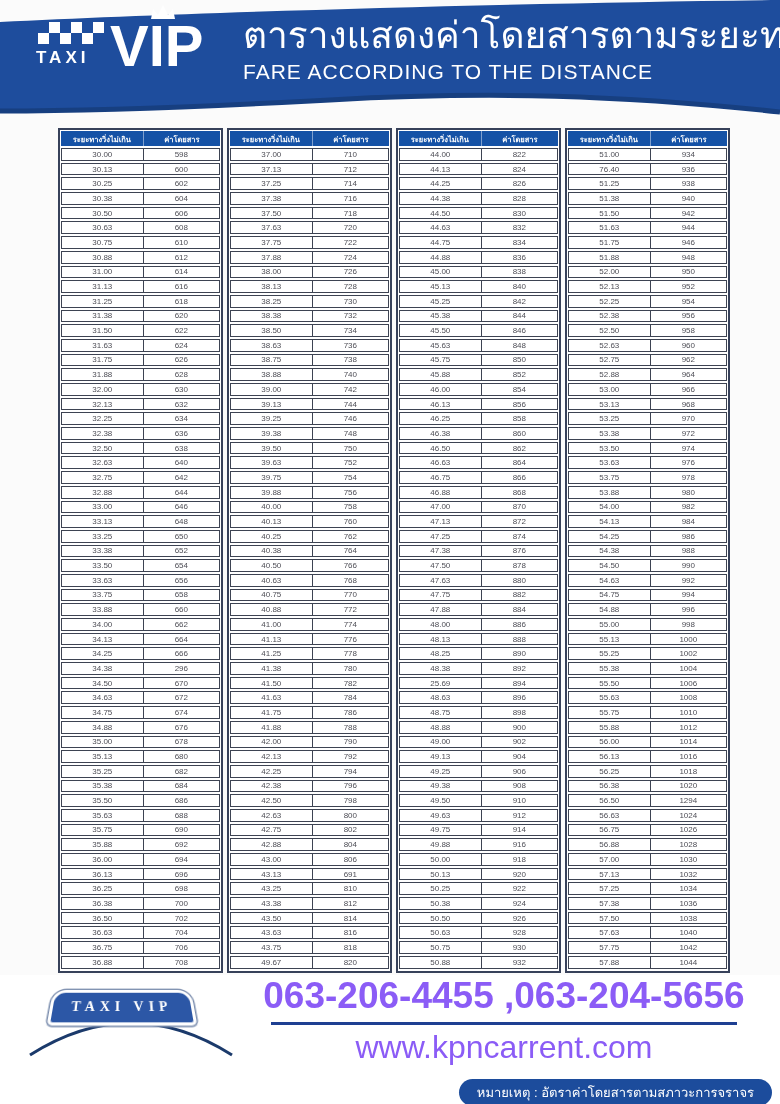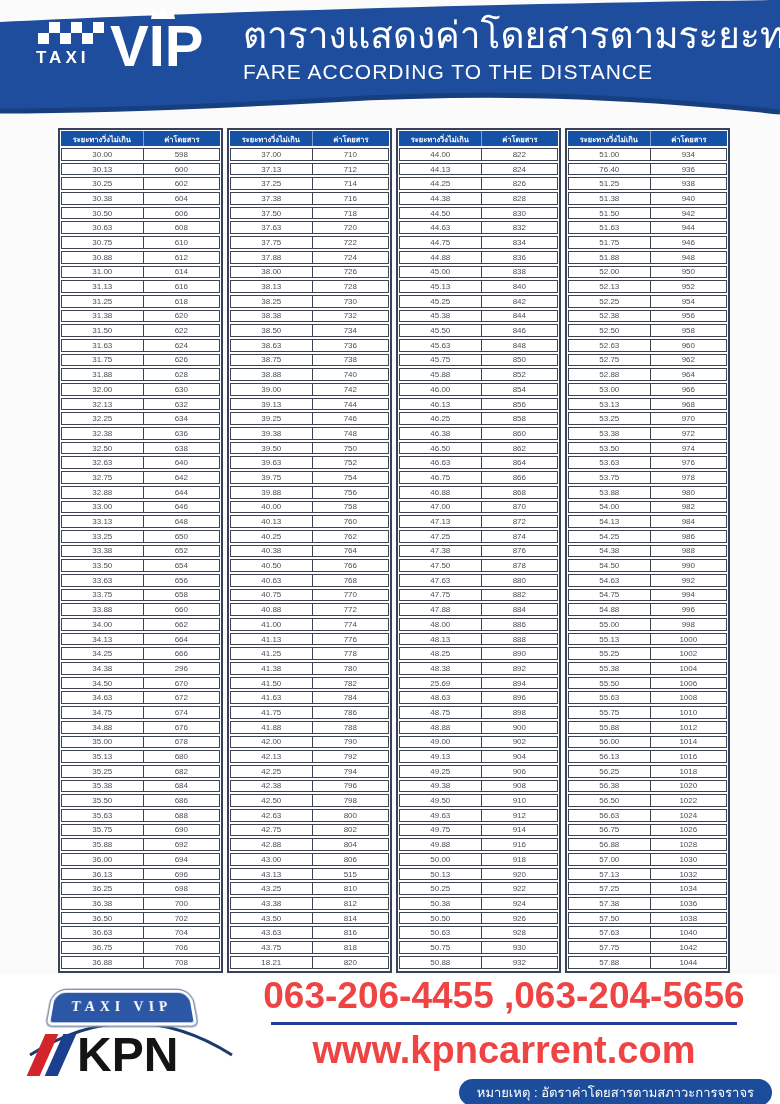--- a/index.html
+++ b/index.html
@@ -41,24 +41,24 @@
                box-shadow:0 0 0 1.5px #7d8faf; transform:perspective(70px) rotateX(10deg);
                display:flex; align-items:center; justify-content:center; }
   .taxi-sign span { color:#fff; font-family:"Liberation Serif", serif; font-weight:bold; font-size:14px; letter-spacing:5px; }
   .roof-arc { position:absolute; left:0; top:36px; }
   .kpn-row { position:absolute; left:10px; top:46px; display:flex; align-items:center; }
   .stripe { width:13px; height:42px; margin-right:5px; transform:skewX(-24deg); }
   .stripe.red { background:#d2242a; }
   .stripe.blue { background:#1c3f8f; margin-right:10px; }
   .kpn-text { font-size:48px; font-weight:bold; color:#141414; letter-spacing:0px; }
 
-  .contact { position:absolute; left:228px; top:0; width:552px; text-align:center; color:#ef4444; }
+  .contact { position:absolute; left:228px; top:0; width:552px; text-align:center; color:#8b5cf6; }
   .phones { font-size:37px; font-weight:bold; letter-spacing:0px; white-space:nowrap; }
   .phone-rule { width:466px; height:3px; background:#1e3f92; margin:5px auto 4px auto; }
-  .website { font-size:38px; font-weight:bold; }
+  .website { font-size:32px; font-weight:normal; }
   .note-pill { position:absolute; right:8px; top:104px; height:27px; background:#1c4c9c; border-radius:14px;
                display:flex; align-items:center; padding:0 18px; }
   .note-pill span { color:#fff; font-size:13px; white-space:nowrap; }
 </style>
 </head>
 <body>
 
 <div class="page">
 
   <div class="banner">
@@ -512,21 +512,21 @@
           <div class="trow">
             <span class="cell dist">42.88</span>
             <span class="cell fare">804</span>
           </div>
           <div class="trow">
             <span class="cell dist">43.00</span>
             <span class="cell fare">806</span>
           </div>
           <div class="trow">
             <span class="cell dist">43.13</span>
-            <span class="cell fare">515</span>
+            <span class="cell fare">691</span>
           </div>
           <div class="trow">
             <span class="cell dist">43.25</span>
             <span class="cell fare">810</span>
           </div>
           <div class="trow">
             <span class="cell dist">43.38</span>
             <span class="cell fare">812</span>
           </div>
           <div class="trow">
@@ -535,21 +535,21 @@
           </div>
           <div class="trow">
             <span class="cell dist">43.63</span>
             <span class="cell fare">816</span>
           </div>
           <div class="trow">
             <span class="cell dist">43.75</span>
             <span class="cell fare">818</span>
           </div>
           <div class="trow">
-            <span class="cell dist">18.21</span>
+            <span class="cell dist">49.67</span>
             <span class="cell fare">820</span>
           </div>
         </div>
     </div>
     <div class="fare-table">
       <div class="thead">
         <span class="hc dist">ระยะทางวิ่งไม่เกิน</span>
         <span class="hc fare">ค่าโดยสาร</span>
       </div>
       <div class="tbody">
@@ -956,21 +956,21 @@
           <div class="trow">
             <span class="cell dist">56.25</span>
             <span class="cell fare">1018</span>
           </div>
           <div class="trow">
             <span class="cell dist">56.38</span>
             <span class="cell fare">1020</span>
           </div>
           <div class="trow">
             <span class="cell dist">56.50</span>
-            <span class="cell fare">1022</span>
+            <span class="cell fare">1294</span>
           </div>
           <div class="trow">
             <span class="cell dist">56.63</span>
             <span class="cell fare">1024</span>
           </div>
           <div class="trow">
             <span class="cell dist">56.75</span>
             <span class="cell fare">1026</span>
           </div>
           <div class="trow">
@@ -1013,25 +1013,20 @@
     </div>
   </div>
 
   <div class="footer">
     <div class="kpn-logo">
       <svg class="roof-arc" width="210" height="40" viewBox="0 0 210 40">
         <path d="M4,38 Q105,-26 206,38" fill="#ffffff" stroke="#1b3a6b" stroke-width="3"></path>
       </svg>
       <div class="taxi-sign">
         <span>TAXI VIP</span>
-      </div>
-      <div class="kpn-row">
-        <div class="stripe red"></div>
-        <div class="stripe blue"></div>
-        <span class="kpn-text">KPN</span>
       </div>
     </div>
     <div class="contact">
       <div class="phones">063-206-4455 ,063-204-5656</div>
       <div class="phone-rule"></div>
       <div class="website">www.kpncarrent.com</div>
     </div>
     <div class="note-pill">
       <span>หมายเหตุ : อัตราค่าโดยสารตามสภาวะการจราจร</span>
     </div>

